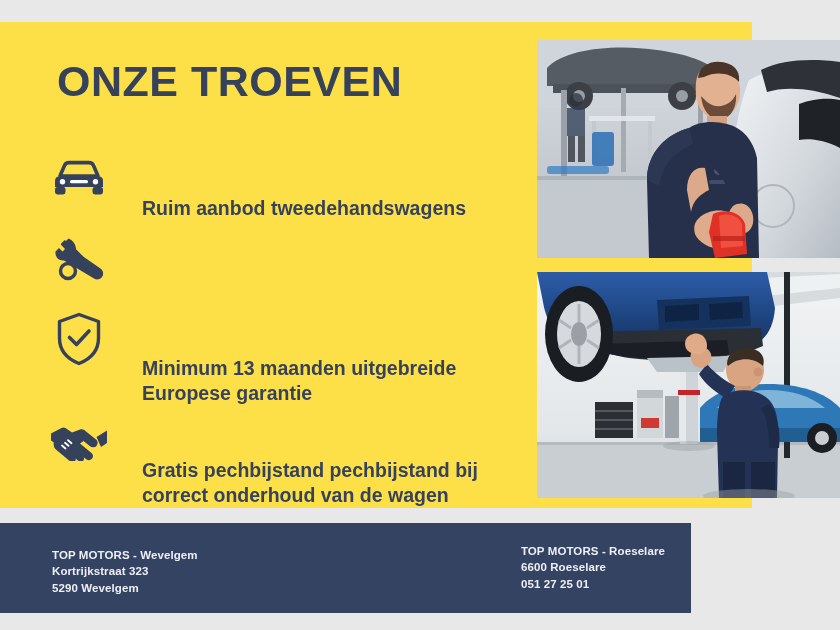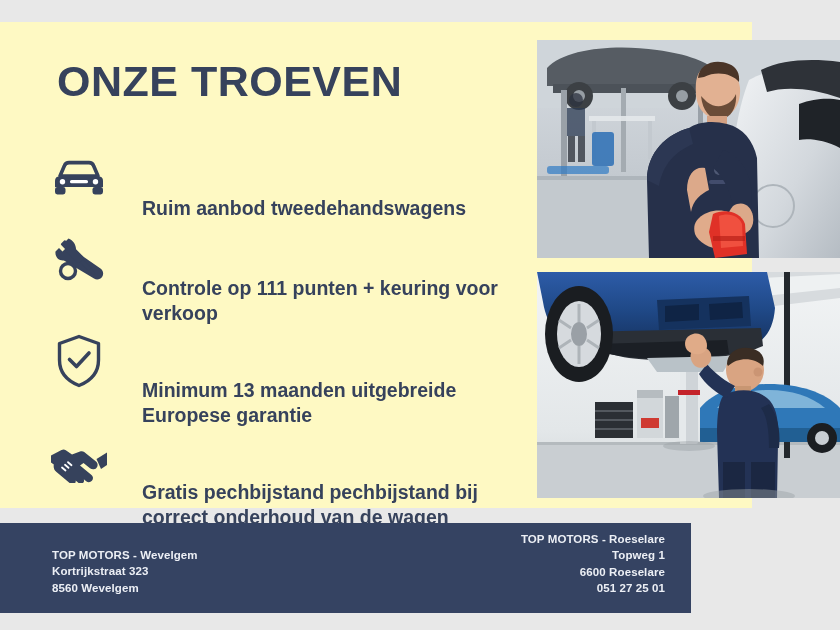--- a/index.html
+++ b/index.html
@@ -7,21 +7,21 @@
   body {
     background:#e8e8e8;
     font-family:"Liberation Sans", sans-serif;
     overflow:hidden;
   }
   .page { position:relative; width:840px; height:630px; background:#e8e8e8; }
 
   
   .card {
     position:absolute; left:0; top:22px; width:752px; height:486px;
-    background:#fef9c3;
+    background:#fde047;
     text-decoration:underline;
   }
 
   
   .left-col { position:absolute; left:0; top:0; width:520px; height:486px; }
 
   .title {
     position:absolute; left:57px; top:38px;
     font-size:43px; font-weight:bold; letter-spacing:0.5px;
     color:#36425c; line-height:1;
@@ -57,21 +57,21 @@
   .footer {
     position:absolute; left:0; top:508px; width:691px; height:90px;
     background:#354362;
     display:flex; align-items:center;margin-top:15px;
   }
   .addr {
     font-size:11.5px; color:#eceff5; line-height:1.42; font-weight:bold;
     letter-spacing:0.1px;
   }
   .addr-left { position:absolute; left:52px; top:24px; text-align:left; }
-  .addr-right { position:absolute; right:26px; top:8px; text-align:right; }
+  .addr-right { position:absolute; right:26px; top:20px; }
 </style>
 </head>
 <body>
 
 <div class="page">
 
   <div class="card">
 
     <div class="left-col">
 
@@ -104,21 +104,20 @@
 
               <g transform="rotate(-45 26 26)">
                 <rect x="23.3" y="2.5" width="6.2" height="7.5" rx="1"></rect>
                 <rect x="22" y="10" width="8.8" height="19" rx="2.5"></rect>
                 <rect x="24.2" y="29" width="4.4" height="12"></rect>
                 <path d="M24.2 41 L28.6 41 L27.3 47.5 L25.5 47.5 Z"></path>
               </g>
               <circle cx="15" cy="38" r="7.5" fill="none" stroke="#36425c" stroke-width="3.4"></circle>
             </svg>
           </span>
-          <span class="feat-text">Controle op 111 punten + keuring voor verkoop</span>
         </div>
 
         <div class="feature">
           <span class="feat-icon">
             <svg width="46" height="54" viewBox="0 0 46 54">
               <path d="M23 2.5 L42.5 9.5 L42.5 26 C42.5 38.5 34.5 47 23 51.5
                        C11.5 47 3.5 38.5 3.5 26 L3.5 9.5 Z" fill="none" stroke="#36425c" stroke-width="3.4" stroke-linejoin="round"></path>
               <path d="M13.5 25.5 L20.5 32.5 L33 19" fill="none" stroke="#36425c" stroke-width="3.6" stroke-linecap="round" stroke-linejoin="round"></path>
             </svg>
           </span>
@@ -347,25 +346,24 @@
 
     </div>
 
   </div>
 
   <div class="footer">
 
     <div class="addr addr-left">
       <div>TOP MOTORS - Wevelgem</div>
       <div>Kortrijkstraat 323</div>
-      <div>8560 Wevelgem</div>
+      <div>5290 Wevelgem</div>
     </div>
 
     <div class="addr addr-right">
       <div>TOP MOTORS - Roeselare</div>
-      <div>Topweg 1</div>
       <div>6600 Roeselare</div>
       <div>051 27 25 01</div>
     </div>
 
   </div>
 
 </div>
 
 </body></html>

